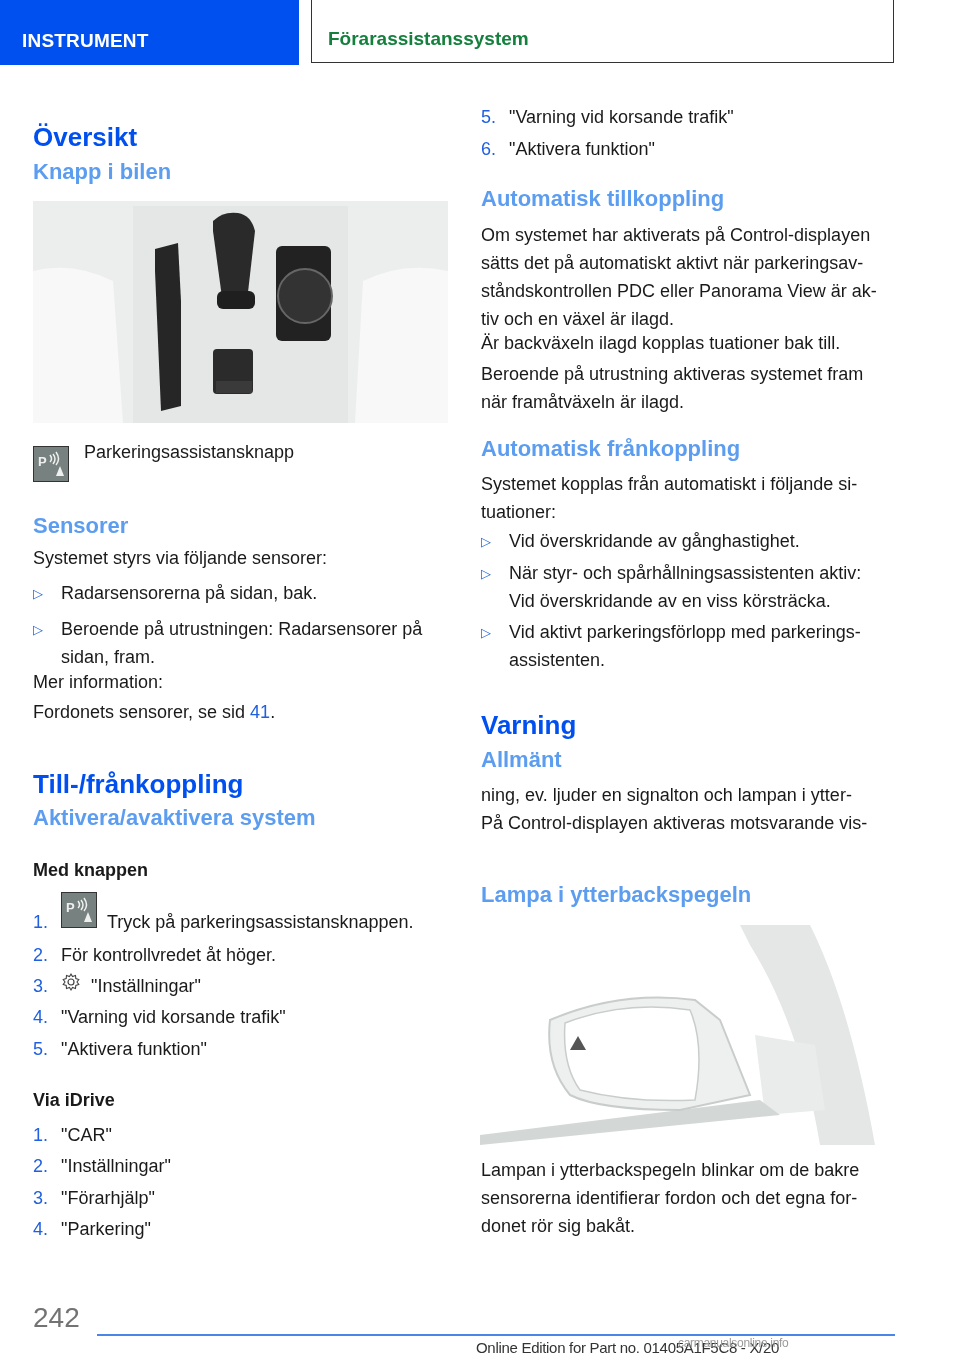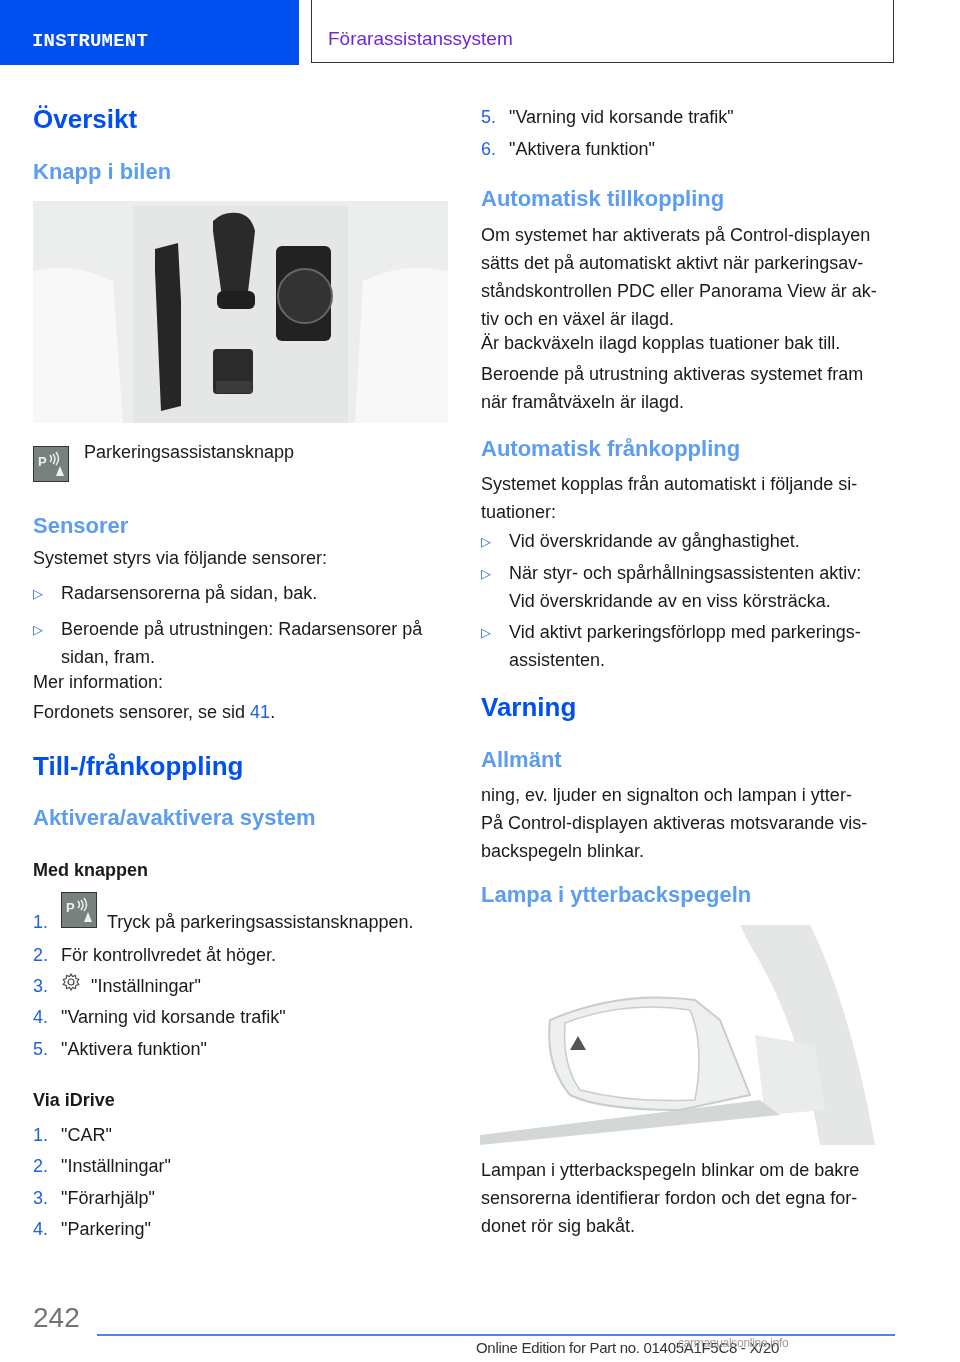--- a/index.html
+++ b/index.html
@@ -6,33 +6,33 @@
     body {
       width: 960px; height: 1362px; position: relative; overflow: hidden;
       background: #ffffff; color: #1a1a1a;
       font-family: "Liberation Sans", "DejaVu Sans", sans-serif;
     }
     .header-tab {
       position: absolute; left: 0; top: 0; width: 299px; height: 65px;
       background: #0050f0; color: #fff;
     }
     .header-tab span {
-      position: absolute; left: 32px; top: 30px;
-      font-weight: bold; font-size: 19px; letter-spacing: 0.2px; font-family: Liberation Mono, monospace;
+      position: absolute; left: 22px; top: 30px;
+      font-weight: bold; font-size: 19px; letter-spacing: 0.2px;
     }
     .header-sub {
       position: absolute; left: 311px; top: -2px; width: 583px; height: 65px;
       border: 1.5px solid #333; border-top: none; box-sizing: border-box;
       background: #fff;
     }
     .header-sub span {
-      position: absolute; left: 16px; top: 30px; font-size: 19px; color: #6d28d9;
+      position: absolute; left: 16px; top: 30px; font-size: 19px; color: #15803d; font-weight: bold;
     }
     .abs { position: absolute; }
-    .h1 { color: #0050f0; font-weight: bold; font-size: 26px; }
+    .h1 { color: #0050f0; font-weight: bold; font-size: 26px; margin-top: 18px; }
     .h2 { color: #5c9df0; font-weight: bold; font-size: 22px; }
     .h3 { color: #1a1a1a; font-weight: bold; font-size: 18px; }
     .p { font-size: 18px; line-height: 28px; color: #1a1a1a; }
     .link { color: #2060e0; }
     .bullet {
       display: flex; font-size: 18px; line-height: 28px;
     }
     .bullet .mk { color: #2060e0; width: 28px; flex: none; font-size: 13px; padding-top: 1px; }
     .num {
       display: flex; font-size: 18px; line-height: 28px; align-items: center;
@@ -215,21 +215,20 @@
         <div>assistenten.</div>
       </span>
   </div>
 </div>
 
 <div class="abs h1" style="left:481px; top:692px;">Varning</div>
 <div class="abs h2" style="left:481px; top:747px;">Allmänt</div>
 <div class="abs p" style="left:481px; top:781px;">
   <div>ning, ev. ljuder en signalton och lampan i ytter-</div>
   <div>På Control-displayen aktiveras motsvarande vis-</div>
-  <div>backspegeln blinkar.</div>
 </div>
 <div class="abs h2" style="left:481px; top:882px;">Lampa i ytterbackspegeln</div>
 
 <div class="photo" style="left:480px; top:925px; width:415px; height:220px;">
   <svg width="415" height="220" viewBox="0 0 415 220">
     <rect width="415" height="220" fill="#ffffff"></rect>
     <path d="M260 0 L330 0 Q370 80 395 220 L340 220 Q320 100 270 20 Z" fill="#e4e7e6"></path>
     <path d="M275 110 L335 120 L345 185 L285 190 Z" fill="#e9ecea"></path>
     <path d="M0 210 L280 175 L300 190 L0 220 Z" fill="#d3d8d6"></path>
     <path d="M70 95 Q140 65 215 75 L240 95 L270 170 L200 185 Q120 185 90 170 Q65 140 70 95 Z" fill="#edf0ee" stroke="#c8cdcb" stroke-width="2"></path>

